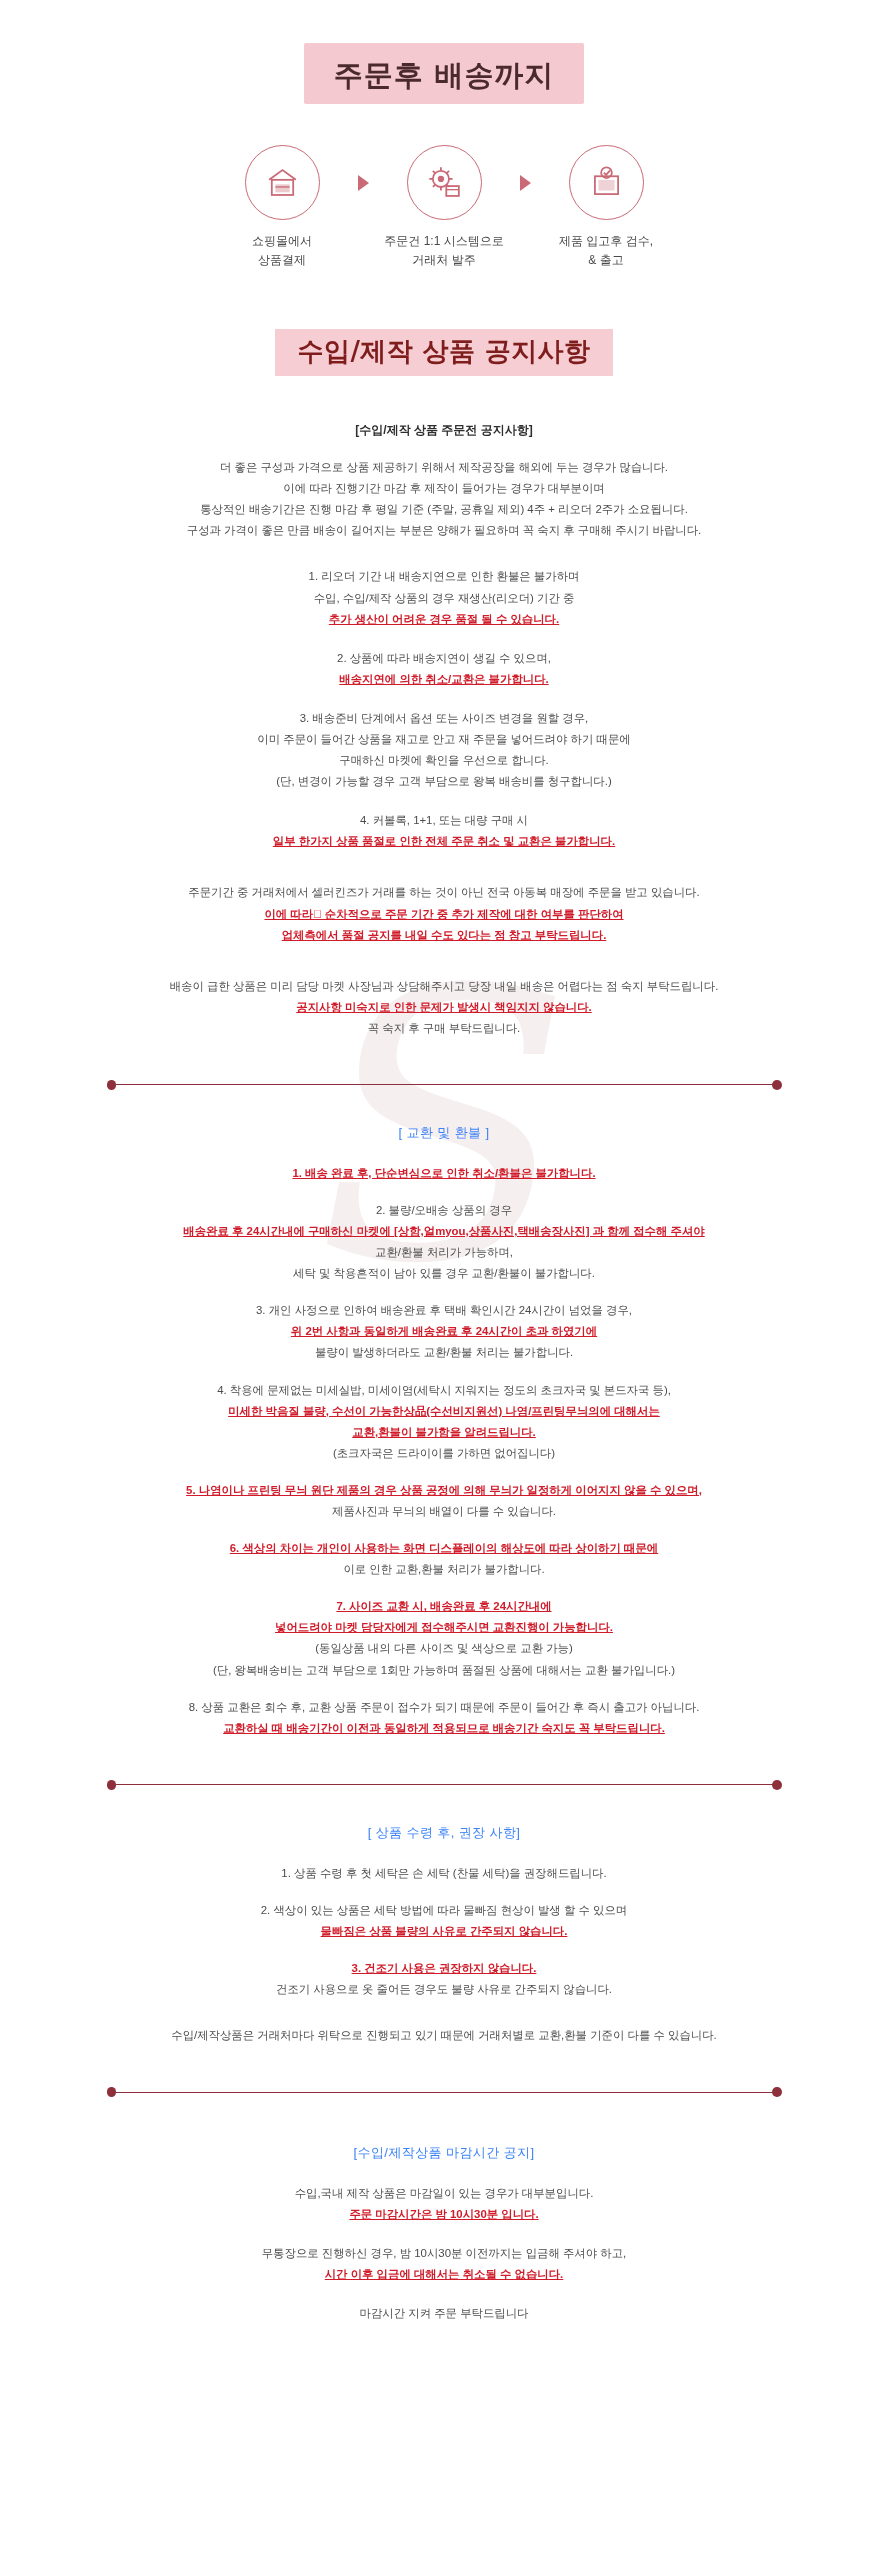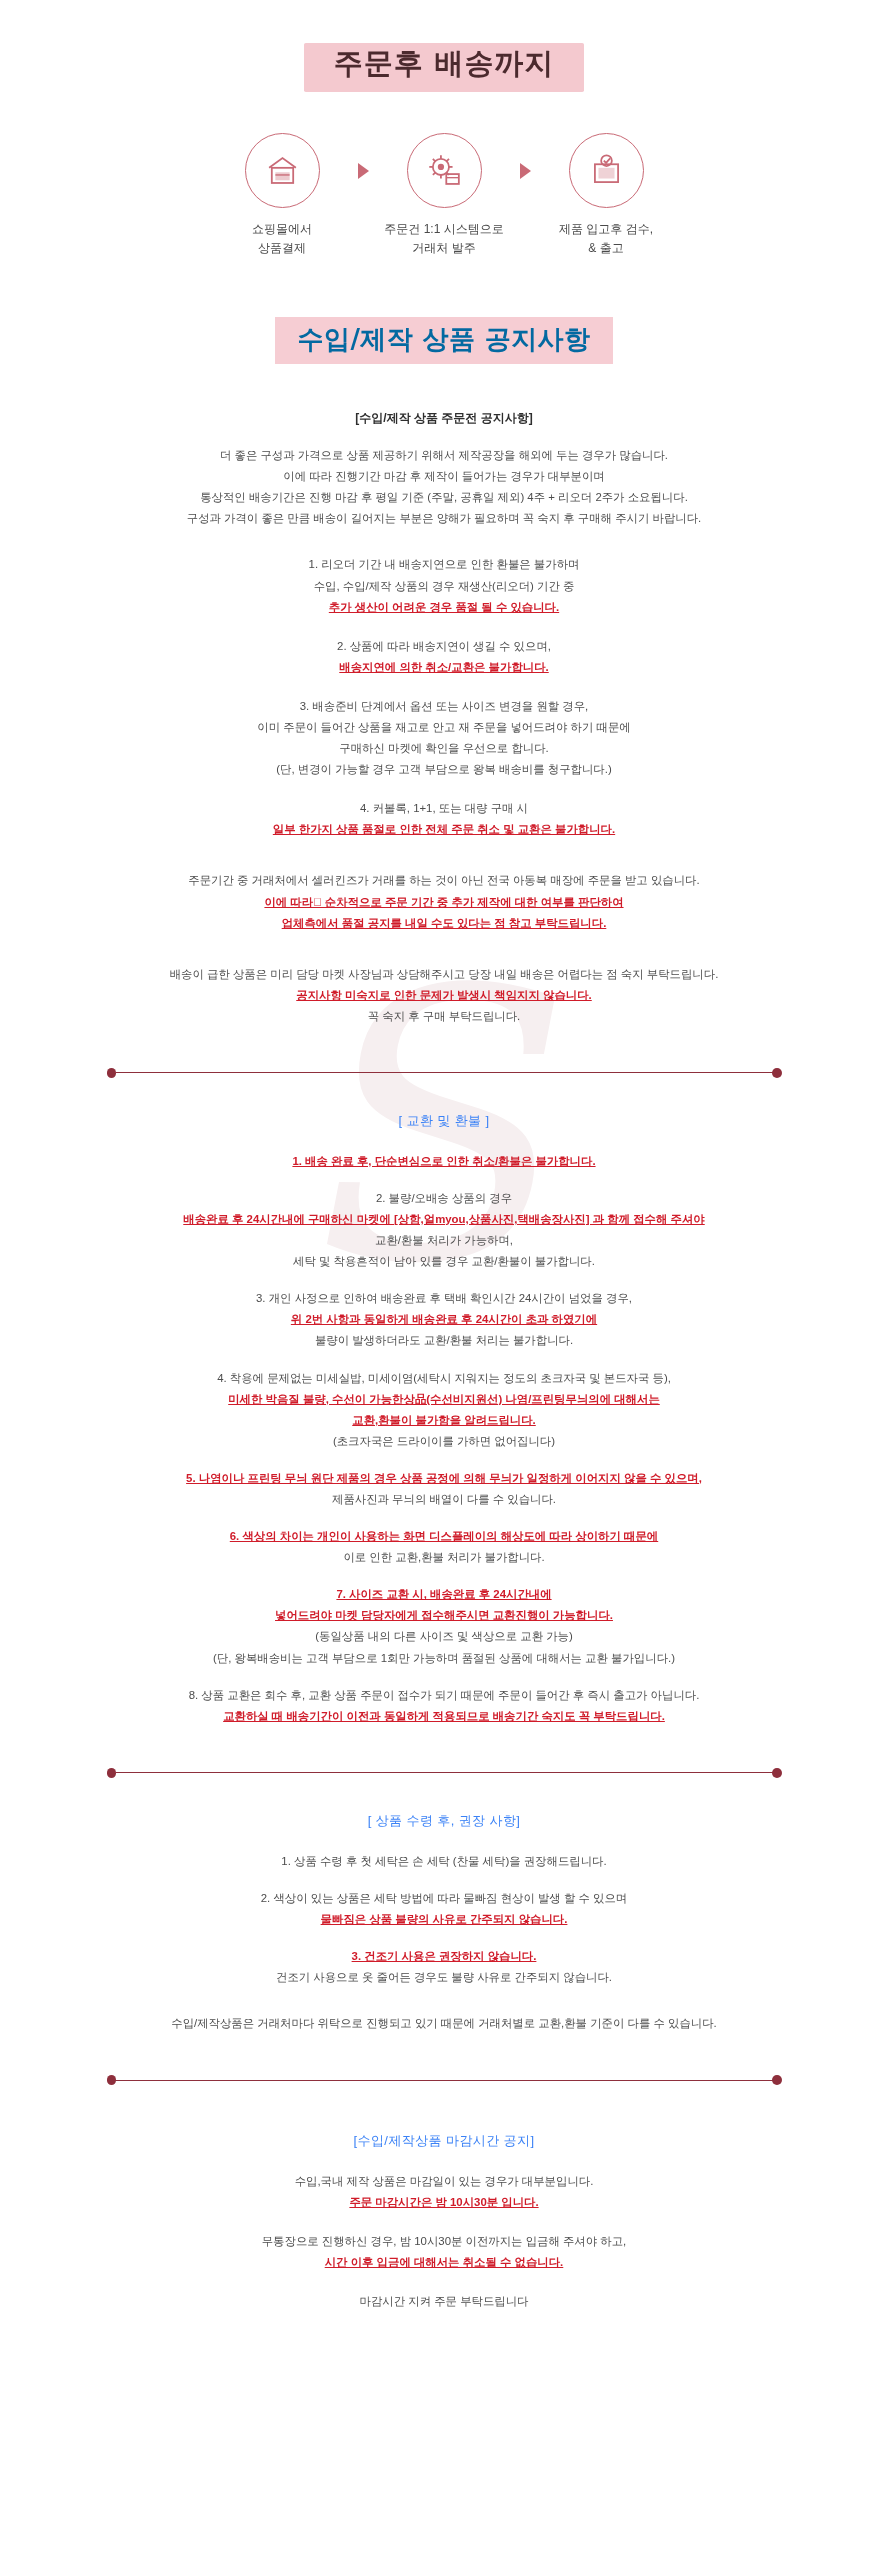--- a/index.html
+++ b/index.html
@@ -24,21 +24,21 @@
 
   
   .banner-wrap {
     display: flex;
     justify-content: center;
     margin-top: 16px;
   }
   .banner {
     display: inline-block;
     background: #f4c9cf;
-    padding: 1px 30px 8px 30px;
+    padding: 13px 30px 8px 30px;
     border-radius: 1.8px;
   }
   .banner-text {
     font-size: 29px;
     font-weight: bold;
     letter-spacing: 0.9px;
     color: #4b2a2e;
     font-family: "DejaVu Sans", sans-serif;
   }
 
@@ -87,21 +87,21 @@
   .section-title-wrap {
     display: flex;
     justify-content: center;
     margin-top: 59px;
   }
   .section-title {
     background: #f6cdd3;
     padding: 5.3px 23px 7px 23px;
     font-size: 26px;
     font-weight: bold;
-    color: #0369a1;
+    color: #7f1d1d;
     letter-spacing: 0.4px;
     font-family: "DejaVu Sans", sans-serif;
   }
 
   
   .watermark {
     position: absolute;
     top: 942px;
     left: 50%;
     transform: translateX(-50%);

